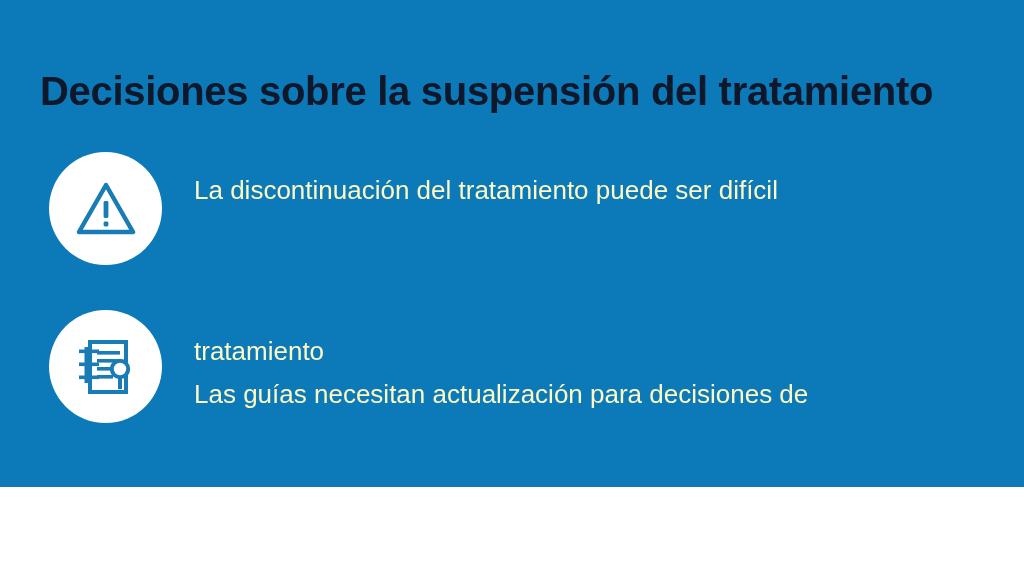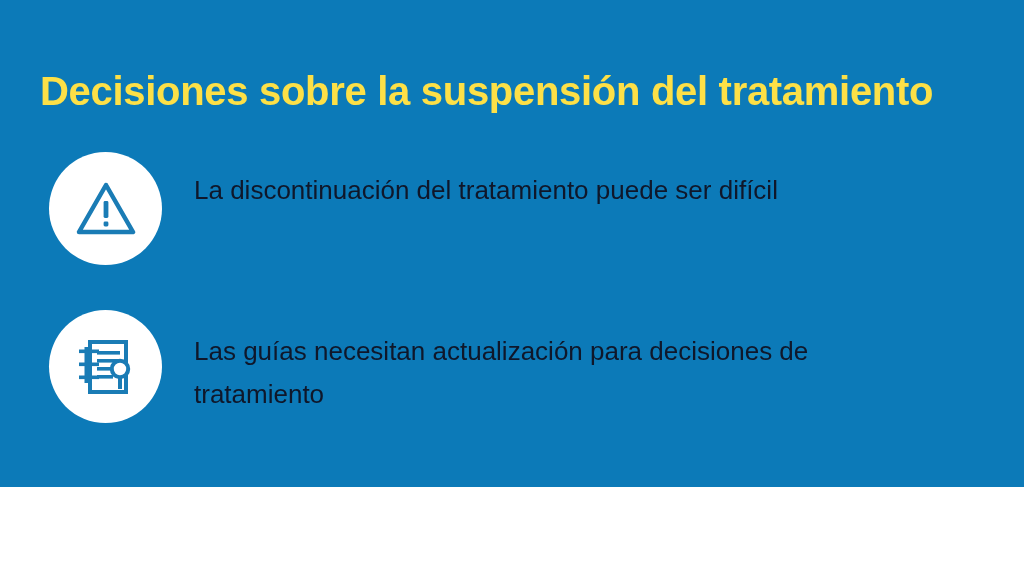--- a/index.html
+++ b/index.html
@@ -27,21 +27,21 @@
     background: #0c7ab8;
   }
   .slide-title {
     position: absolute;
     left: 40px;
     top: 40px;
     width: 940px;
     font-size: 40px;
     font-weight: bold;
     letter-spacing: -0.3px;
-    color: #fde047;
+    color: #0f172a;
     line-height: 48px;
     white-space: nowrap;
   }
 
   
   .row {
     position: absolute;
     left: 0;
     width: 1024px;
   }
@@ -62,21 +62,21 @@
     position: absolute;
     left: 50%;
     top: 50%;
     transform: translate(-50%, -50%);
   }
 
   .row-text {
     position: absolute;
     left: 194px;
     width: 720px;
-    color: #0f172a;
+    color: #fef9c3;
     font-size: 26px;
     line-height: 43px;
   }
   .row-1 .row-text { top: 17px; }
   .row-2 .row-text { top: 20px; }
 
   .sub-line {
     padding-left: 16px;
   }
   .sub-line .bullet-dot {
@@ -139,22 +139,22 @@
             <rect x="21" y="37" width="16" height="3.6" fill="#1a7cb5"></rect>
 
             <rect x="42" y="34" width="4" height="17" fill="#1a7cb5"></rect>
             <circle cx="44" cy="31" r="9" fill="#ffffff"></circle>
             <circle cx="44" cy="31" r="8.2" fill="none" stroke="#1a7cb5" stroke-width="4"></circle>
           </svg>
         </span>
       </div>
 
       <div class="row-text">
+        <div>tratamiento</div>
         <div>Las guías necesitan actualización para decisiones de</div>
-        <div>tratamiento</div>
       </div>
     </div>
 
   </div>
 
   <div class="footer">
 
     
 
     

